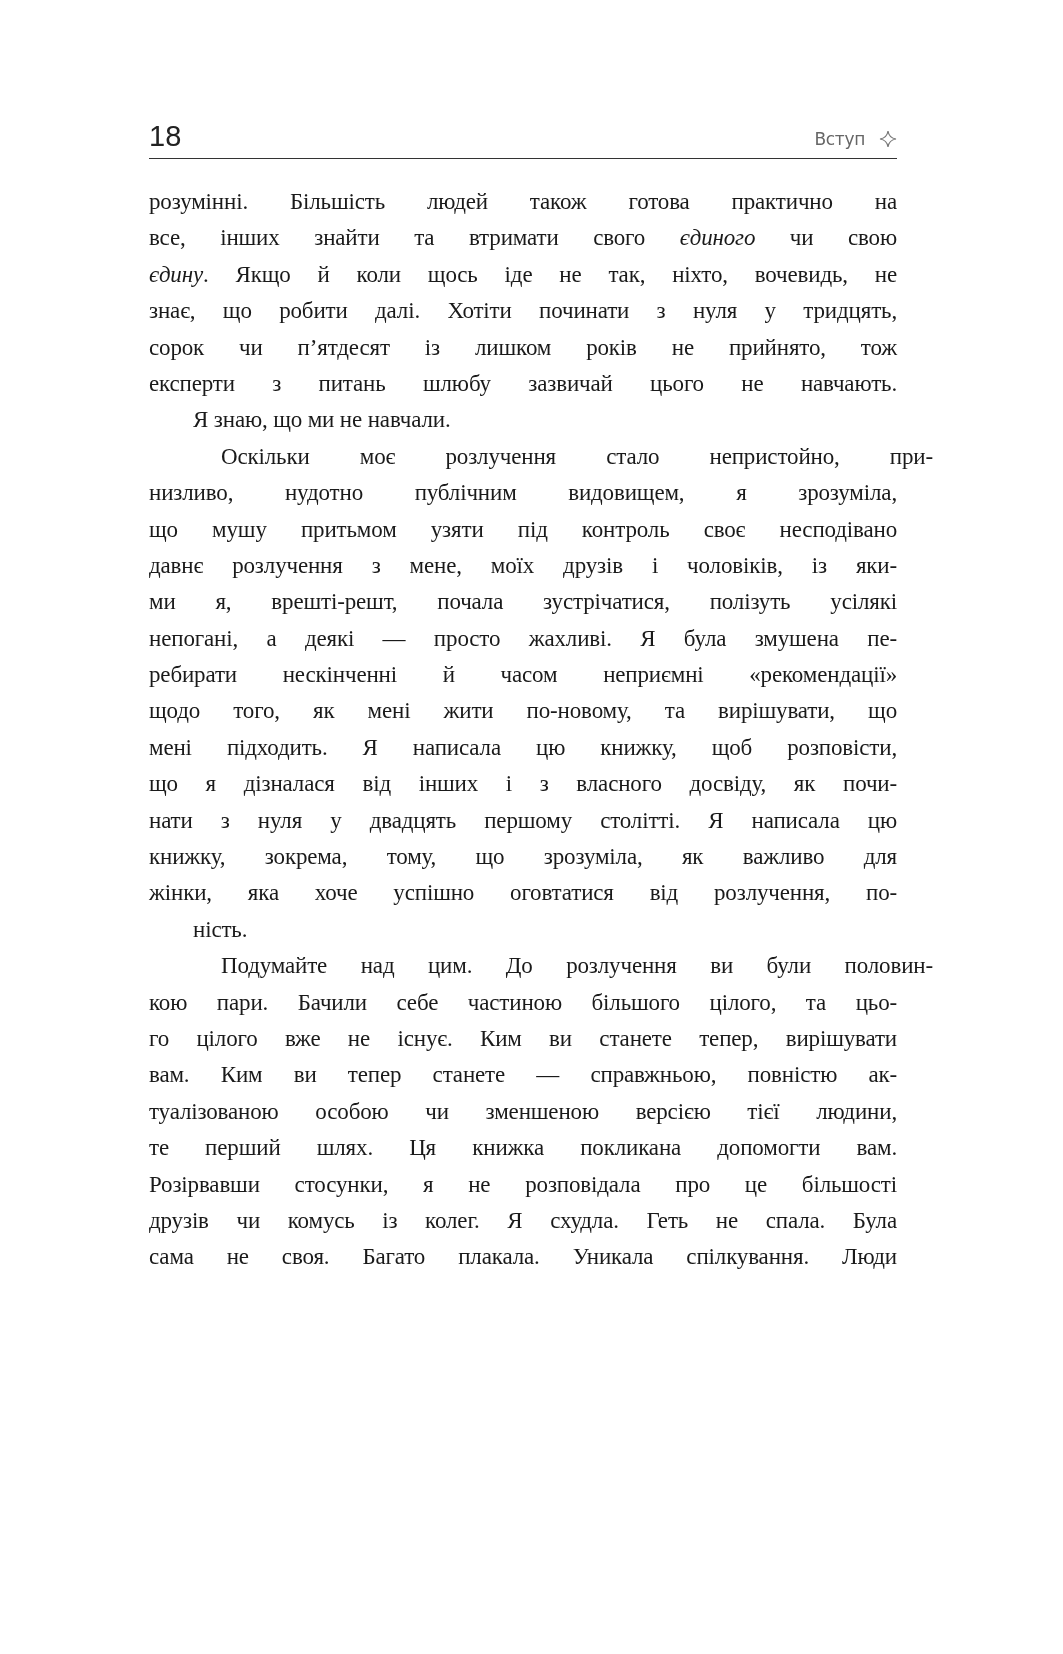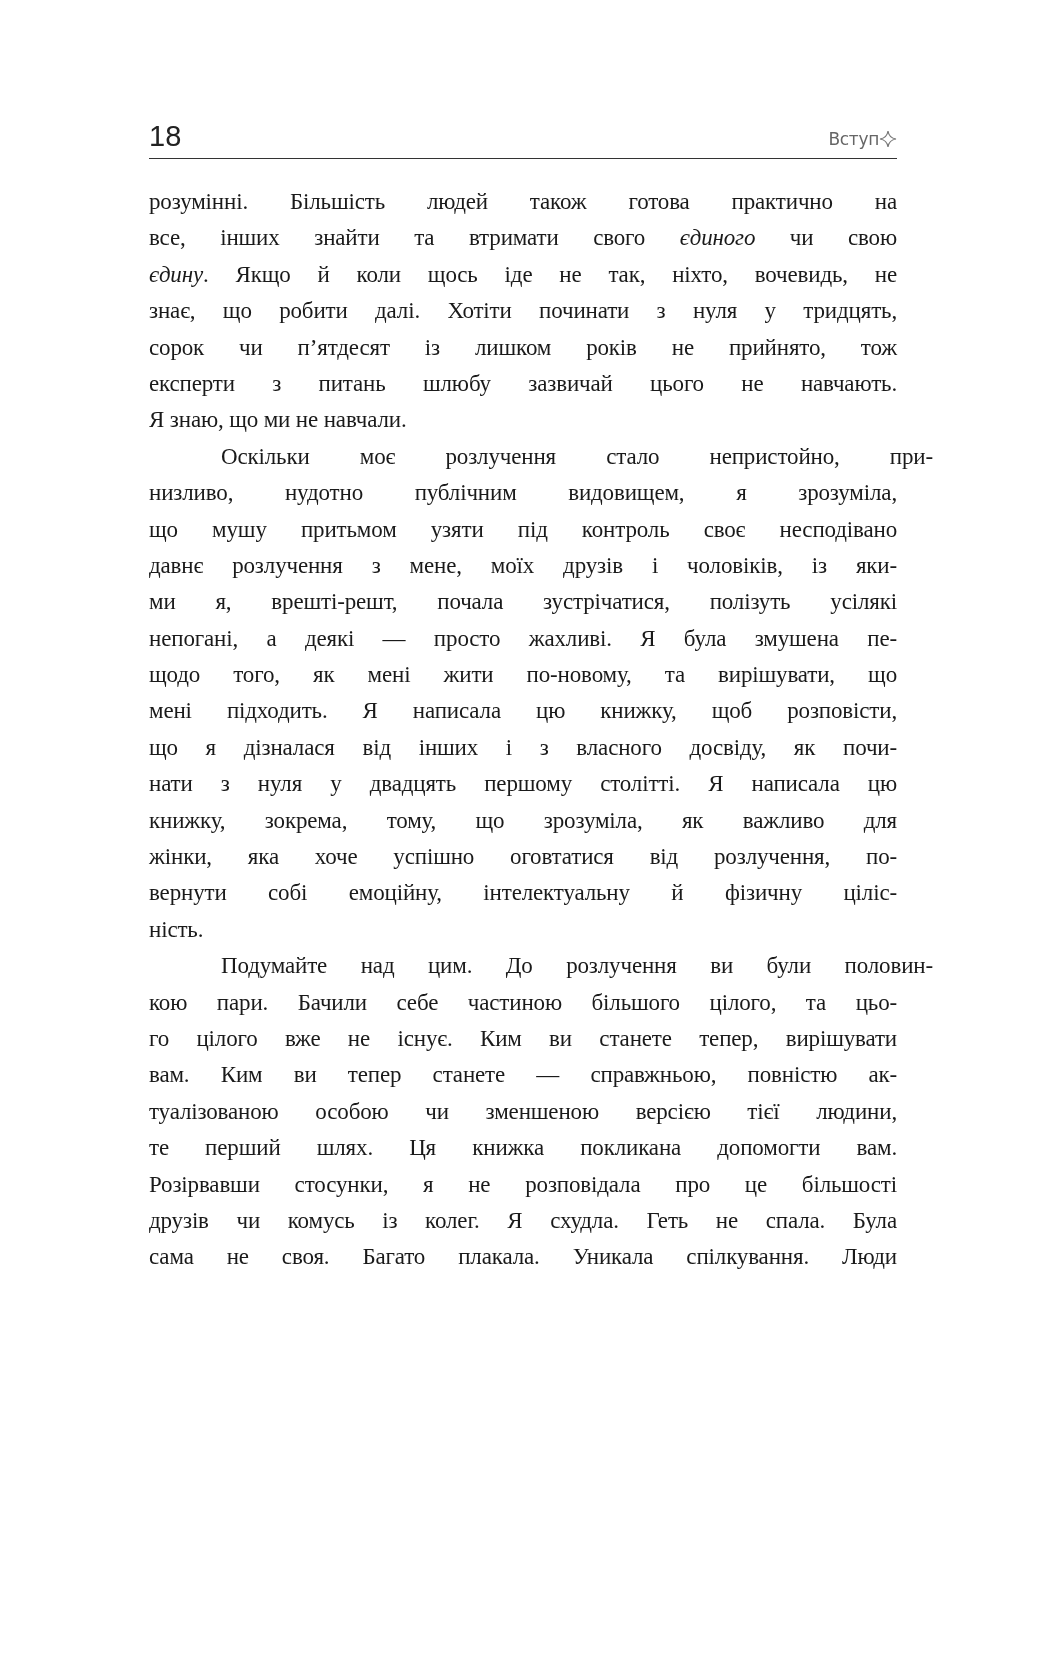--- a/index.html
+++ b/index.html
@@ -34,21 +34,21 @@
     .running-head {
       position: absolute;
       right: 0;
       top: 10px;
       font-family: "DejaVu Sans", sans-serif;
       font-size: 17px;
       color: #666666;
       line-height: 22px;
       display: flex;
       align-items: center;
-      gap: 0;
+      gap: 14px;
       letter-spacing: -0.3px;
     }
     .star-icon {
       display: inline-block;
       width: 18px;
       height: 18px;
     }
     .body-text {
       position: absolute;
       left: 149px;
@@ -78,20 +78,21 @@
     }
     .line-inner {
       display: inline-block;
       width: 100%;
       white-space: normal;
       text-align: justify;
       text-align-last: justify;
     }
     .line.last .line-inner {
       text-align-last: left;
+      margin-left: 44px;
     }
     em {
       font-style: italic;
     }
   </style>
 </head>
 <body>
 
 <div class="page-header">
   <span class="page-number">18</span>
@@ -115,27 +116,27 @@
       <span class="line"><span class="line-inner"><span>експерти з питань шлюбу зазвичай цього не навчають.</span></span></span>
       <span class="line last"><span class="line-inner"><span>Я знаю, що ми не навчали.</span></span></span>
     </div>
     <div>
       <span class="line indent"><span class="line-inner"><span>Оскільки моє розлучення стало непристойно, при-</span></span></span>
       <span class="line"><span class="line-inner"><span>низливо, нудотно публічним видовищем, я зрозуміла,</span></span></span>
       <span class="line"><span class="line-inner"><span>що мушу притьмом узяти під контроль своє несподівано</span></span></span>
       <span class="line"><span class="line-inner"><span>давнє розлучення з мене, моїх друзів і чоловіків, із яки-</span></span></span>
       <span class="line"><span class="line-inner"><span>ми я, врешті-решт, почала зустрічатися, полізуть усілякі</span></span></span>
       <span class="line"><span class="line-inner"><span>непогані, а деякі — просто жахливі. Я була змушена пе-</span></span></span>
+      <span class="line"><span class="line-inner"><span>ребирати нескінченні й часом неприємні «рекомендації»</span></span></span>
       <span class="line"><span class="line-inner"><span>щодо того, як мені жити по-новому, та вирішувати, що</span></span></span>
       <span class="line"><span class="line-inner"><span>мені підходить. Я написала цю книжку, щоб розповісти,</span></span></span>
       <span class="line"><span class="line-inner"><span>що я дізналася від інших і з власного досвіду, як почи-</span></span></span>
       <span class="line"><span class="line-inner"><span>нати з нуля у двадцять першому столітті. Я написала цю</span></span></span>
       <span class="line"><span class="line-inner"><span>книжку, зокрема, тому, що зрозуміла, як важливо для</span></span></span>
       <span class="line"><span class="line-inner"><span>жінки, яка хоче успішно оговтатися від розлучення, по-</span></span></span>
-      <span class="line"><span class="line-inner"><span>вернути собі емоційну, інтелектуальну й фізичну ціліс-</span></span></span>
       <span class="line last"><span class="line-inner"><span>ність.</span></span></span>
     </div>
     <div>
       <span class="line indent"><span class="line-inner"><span>Подумайте над цим. До розлучення ви були половин-</span></span></span>
       <span class="line"><span class="line-inner"><span>кою пари. Бачили себе частиною більшого цілого, та цьо-</span></span></span>
       <span class="line"><span class="line-inner"><span>го цілого вже не існує. Ким ви станете тепер, вирішувати</span></span></span>
       <span class="line"><span class="line-inner"><span>вам. Ким ви тепер станете — справжньою, повністю ак-</span></span></span>
       <span class="line"><span class="line-inner"><span>туалізованою особою чи зменшеною версією тієї людини,</span></span></span>
       <span class="line"><span class="line-inner"><span>те перший шлях. Ця книжка покликана допомогти вам.</span></span></span>
       <span class="line"><span class="line-inner"><span>Розірвавши стосунки, я не розповідала про це більшості</span></span></span>

